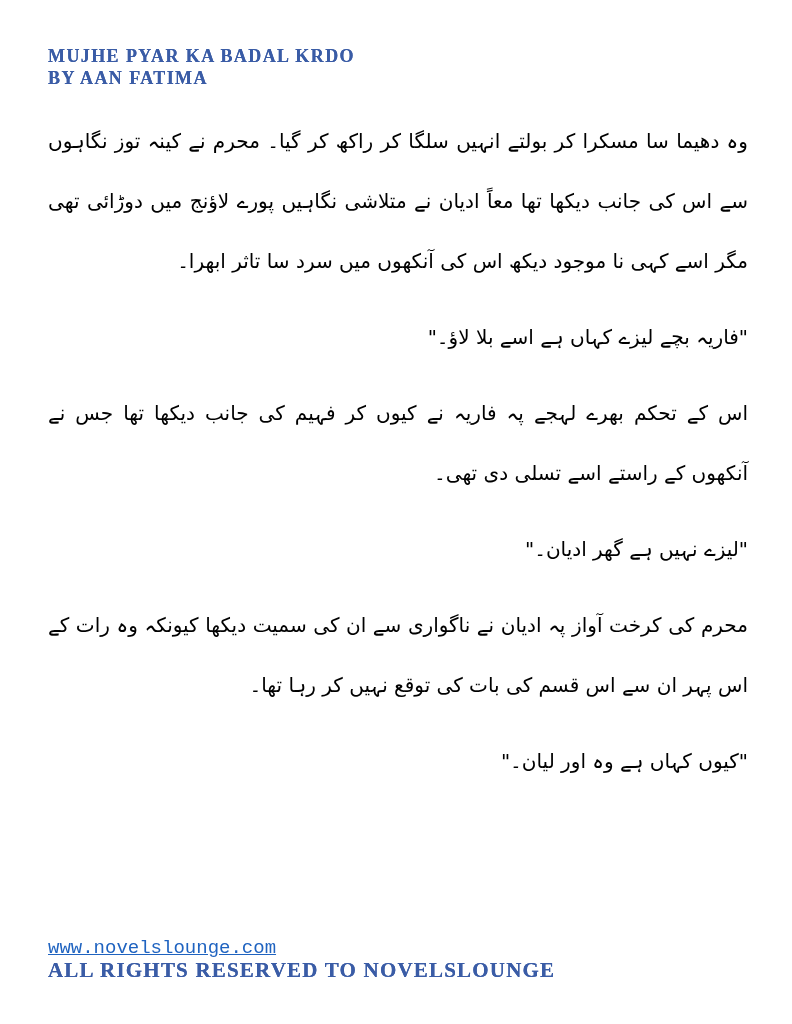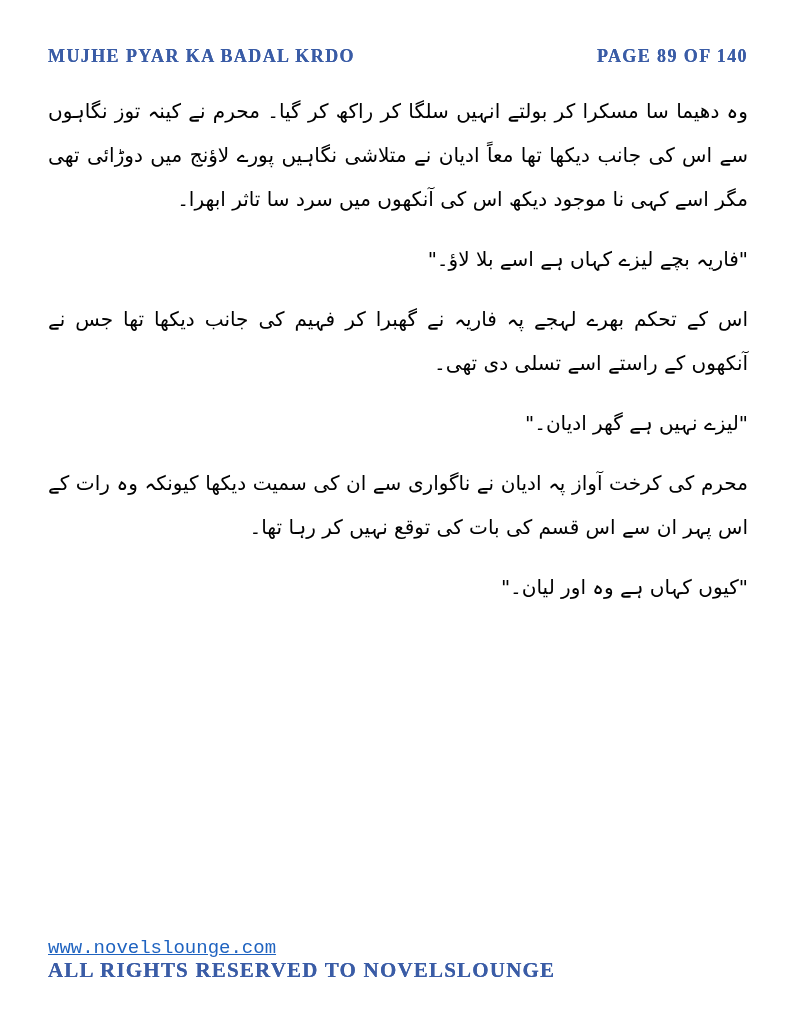--- a/index.html
+++ b/index.html
@@ -36,21 +36,21 @@
     white-space: nowrap;
     text-shadow: 0 0 0.4px var(--header-blue, #3A5CA6);
   }
   
   .content {
     margin-top: 22px;
     direction: rtl;
     unicode-bidi: embed;
     font-family: "DejaVu Sans", sans-serif;
     font-size: 20px;
-    line-height: 44px;
+    line-height: 60px;
     color: var(--text-black, #000000);
   }
   .content p { margin: 0 0 16px 0; }
   .content p.narration {
     text-align: justify;
     text-align-last: right;
   }
   .content p.dialogue {
     text-align: right;
   }
@@ -80,28 +80,28 @@
   }
 </style>
 </head>
 <body>
 
 <div class="page">
 
   <div class="header">
     <div class="header-left">
       <div class="novel-title">MUJHE PYAR KA BADAL KRDO</div>
+      <div class="author-byline">BY AAN FATIMA</div>
     </div>
-    <div class="page-info">PAGE 89 OF 140</div>
   </div>
 
   <div class="content" id="paragraphs">
       <p class="narration" dir="rtl">وہ دھیما سا مسکرا کر بولتے انہیں سلگا کر راکھ کر گیا۔ محرم نے کینہ توز نگاہوں سے اس کی جانب دیکھا تھا معاً ادیان نے متلاشی نگاہیں پورے لاؤنج میں دوڑائی تھی مگر اسے کہی نا موجود دیکھ اس کی آنکھوں میں سرد سا تاثر ابھرا۔</p>
       <p class="dialogue" dir="rtl">"فاریہ بچے لیزے کہاں ہے اسے بلا لاؤ۔"</p>
-      <p class="narration" dir="rtl">اس کے تحکم بھرے لہجے پہ فاریہ نے گھبرا کر فہیم کی جانب دیکھا تھا جس نے آنکھوں کے راستے اسے تسلی دی تھی۔</p>
+      <p class="narration" dir="rtl">اس کے تحکم بھرے لہجے پہ فاریہ نے کیوں کر فہیم کی جانب دیکھا تھا جس نے آنکھوں کے راستے اسے تسلی دی تھی۔</p>
       <p class="dialogue" dir="rtl">"لیزے نہیں ہے گھر ادیان۔"</p>
       <p class="narration" dir="rtl">محرم کی کرخت آواز پہ ادیان نے ناگواری سے ان کی سمیت دیکھا کیونکہ وہ رات کے اس پہر ان سے اس قسم کی بات کی توقع نہیں کر رہا تھا۔</p>
       <p class="dialogue" dir="rtl">"کیوں کہاں ہے وہ اور لیان۔"</p>
     </div>
 
   <div class="footer">
     <a class="site-link">www.novelslounge.com</a>
     <div class="rights-notice">ALL RIGHTS RESERVED TO NOVELSLOUNGE</div>
   </div>
 

